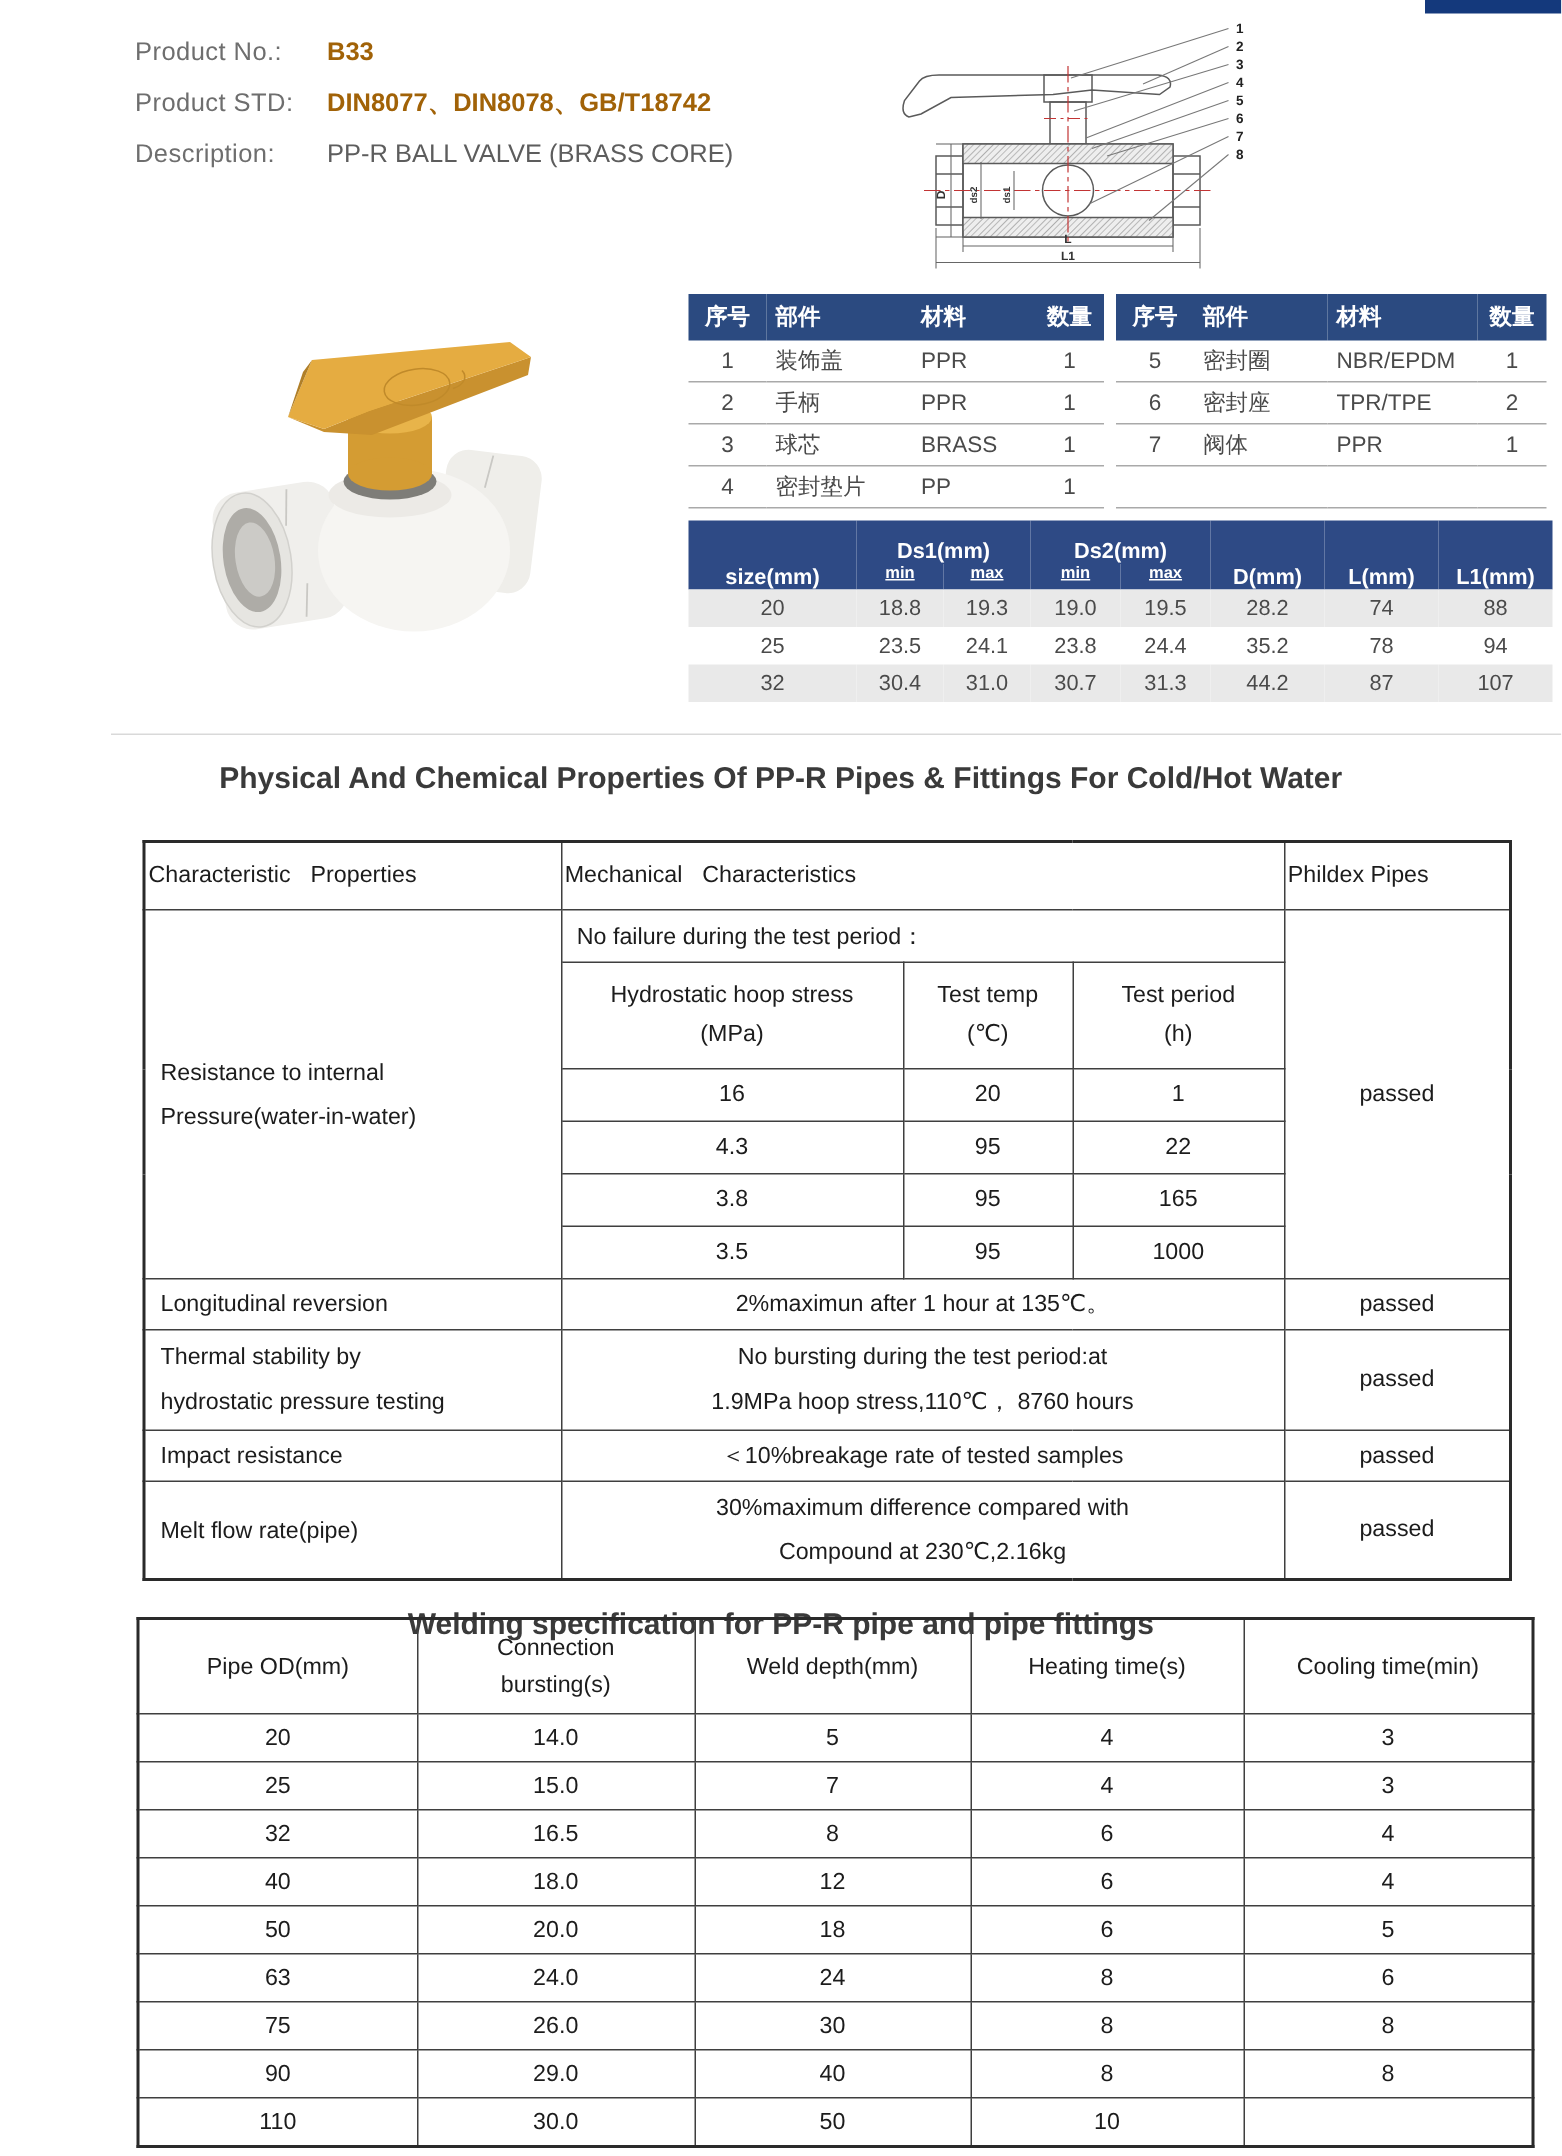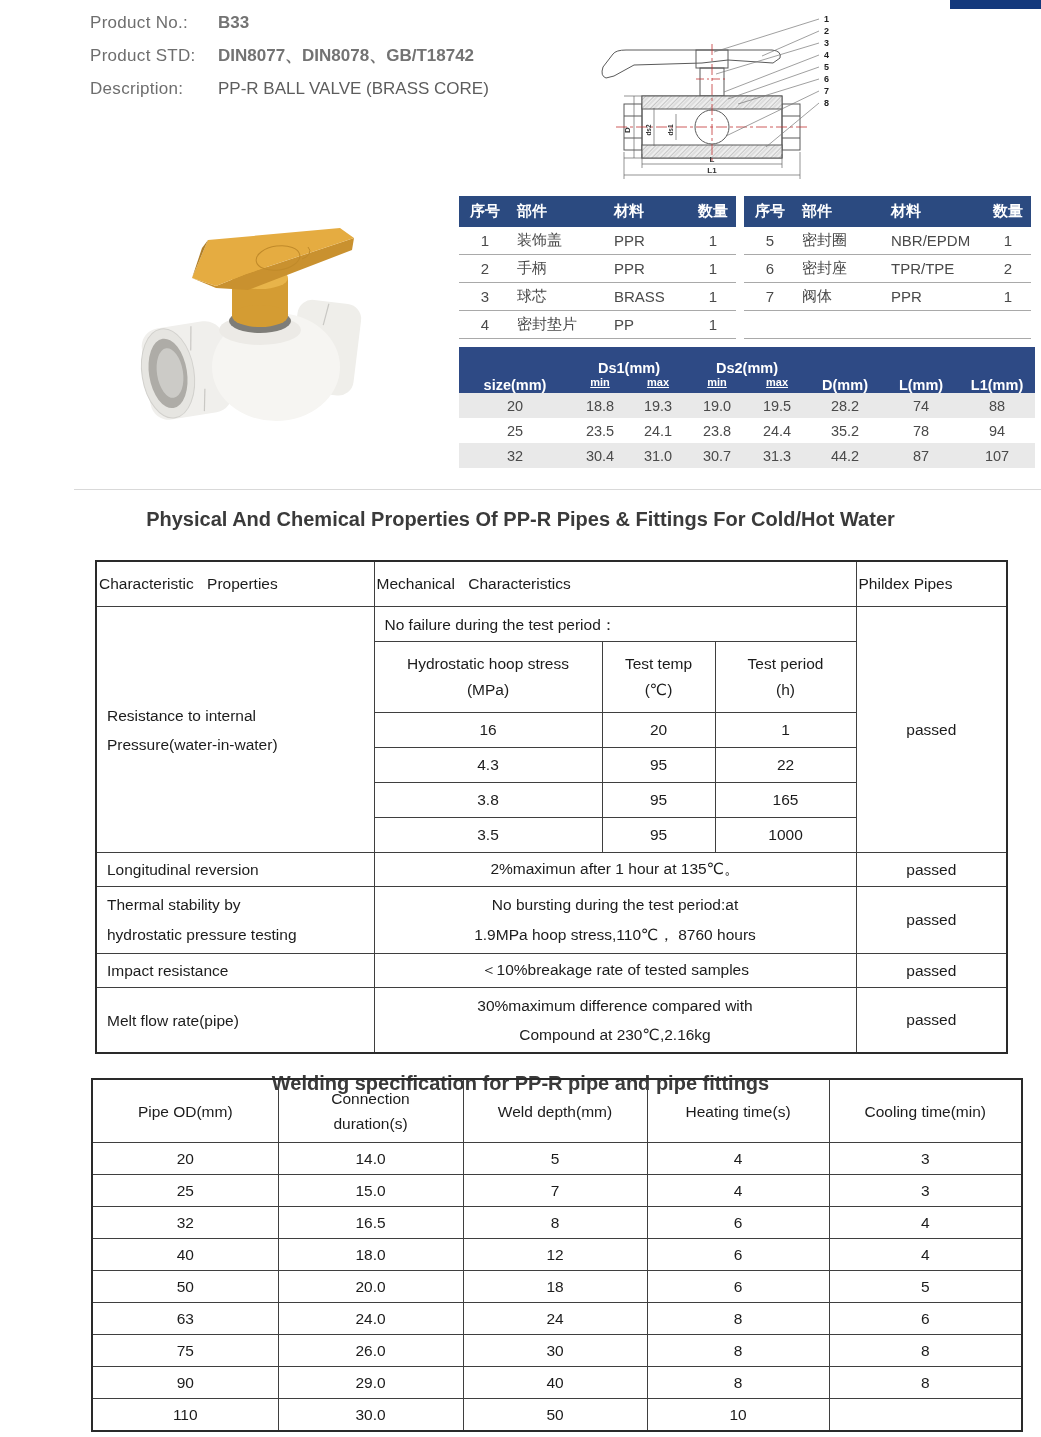--- a/index.html
+++ b/index.html
@@ -2,23 +2,23 @@
 <html><head>
 <meta charset="utf-8">
 <style>
   html,body{margin:0;padding:0;background:#ffffff;}
   .page{position:relative;width:1041px;height:1437px;background:#fff;overflow:hidden;
         font-family:"Liberation Sans","DejaVu Sans",sans-serif;color:#333;}
   .corner-banner{position:absolute;top:0;right:0;width:91px;height:9px;background:#14397c;}
 
   
   .product-info{position:absolute;left:90px;top:12px;}
-  .info-row{display:flex;align-items:flex-start;margin-bottom:11px;font-size:17px;line-height:22px;}
+  .info-row{display:flex;align-items:flex-start;margin-bottom:11px;font-size:17px;line-height:22px;margin-top:12px;}
   .info-label{color:#6e6e6e;width:128px;flex:none;letter-spacing:.3px;}
-  .info-value{color:#737373;font-weight:bold;}
+  .info-value{color:#a16207;font-weight:bold;}
   .info-value.plain{color:#5d5d5d;font-weight:normal;}
   .clr-box{width:22px;height:22px;border:1px solid #c4c4c4;background:#fff;}
 
   
   .drawing{position:absolute;left:576px;top:4px;width:268px;height:180px;}
   .photo{position:absolute;left:128px;top:192px;width:302px;height:234px;}
 
   
   table{border-collapse:collapse;}
   .parts{position:absolute;table-layout:fixed;font-size:15px;}
@@ -443,21 +443,21 @@
         <col style="width:185px">
         <col style="width:184px">
         <col style="width:182px">
         <col style="width:193px">
       </colgroup>
     <thead>
       <tr>
         <th>Pipe OD(mm)</th>
         <th>
           <div>Connection</div>
-          <div>duration(s)</div>
+          <div>bursting(s)</div>
         </th>
         <th>Weld depth(mm)</th>
         <th>Heating time(s)</th>
         <th>Cooling time(min)</th>
       </tr>
     </thead>
     <tbody>
         <tr>
           <td>20</td>
           <td>14.0</td>

